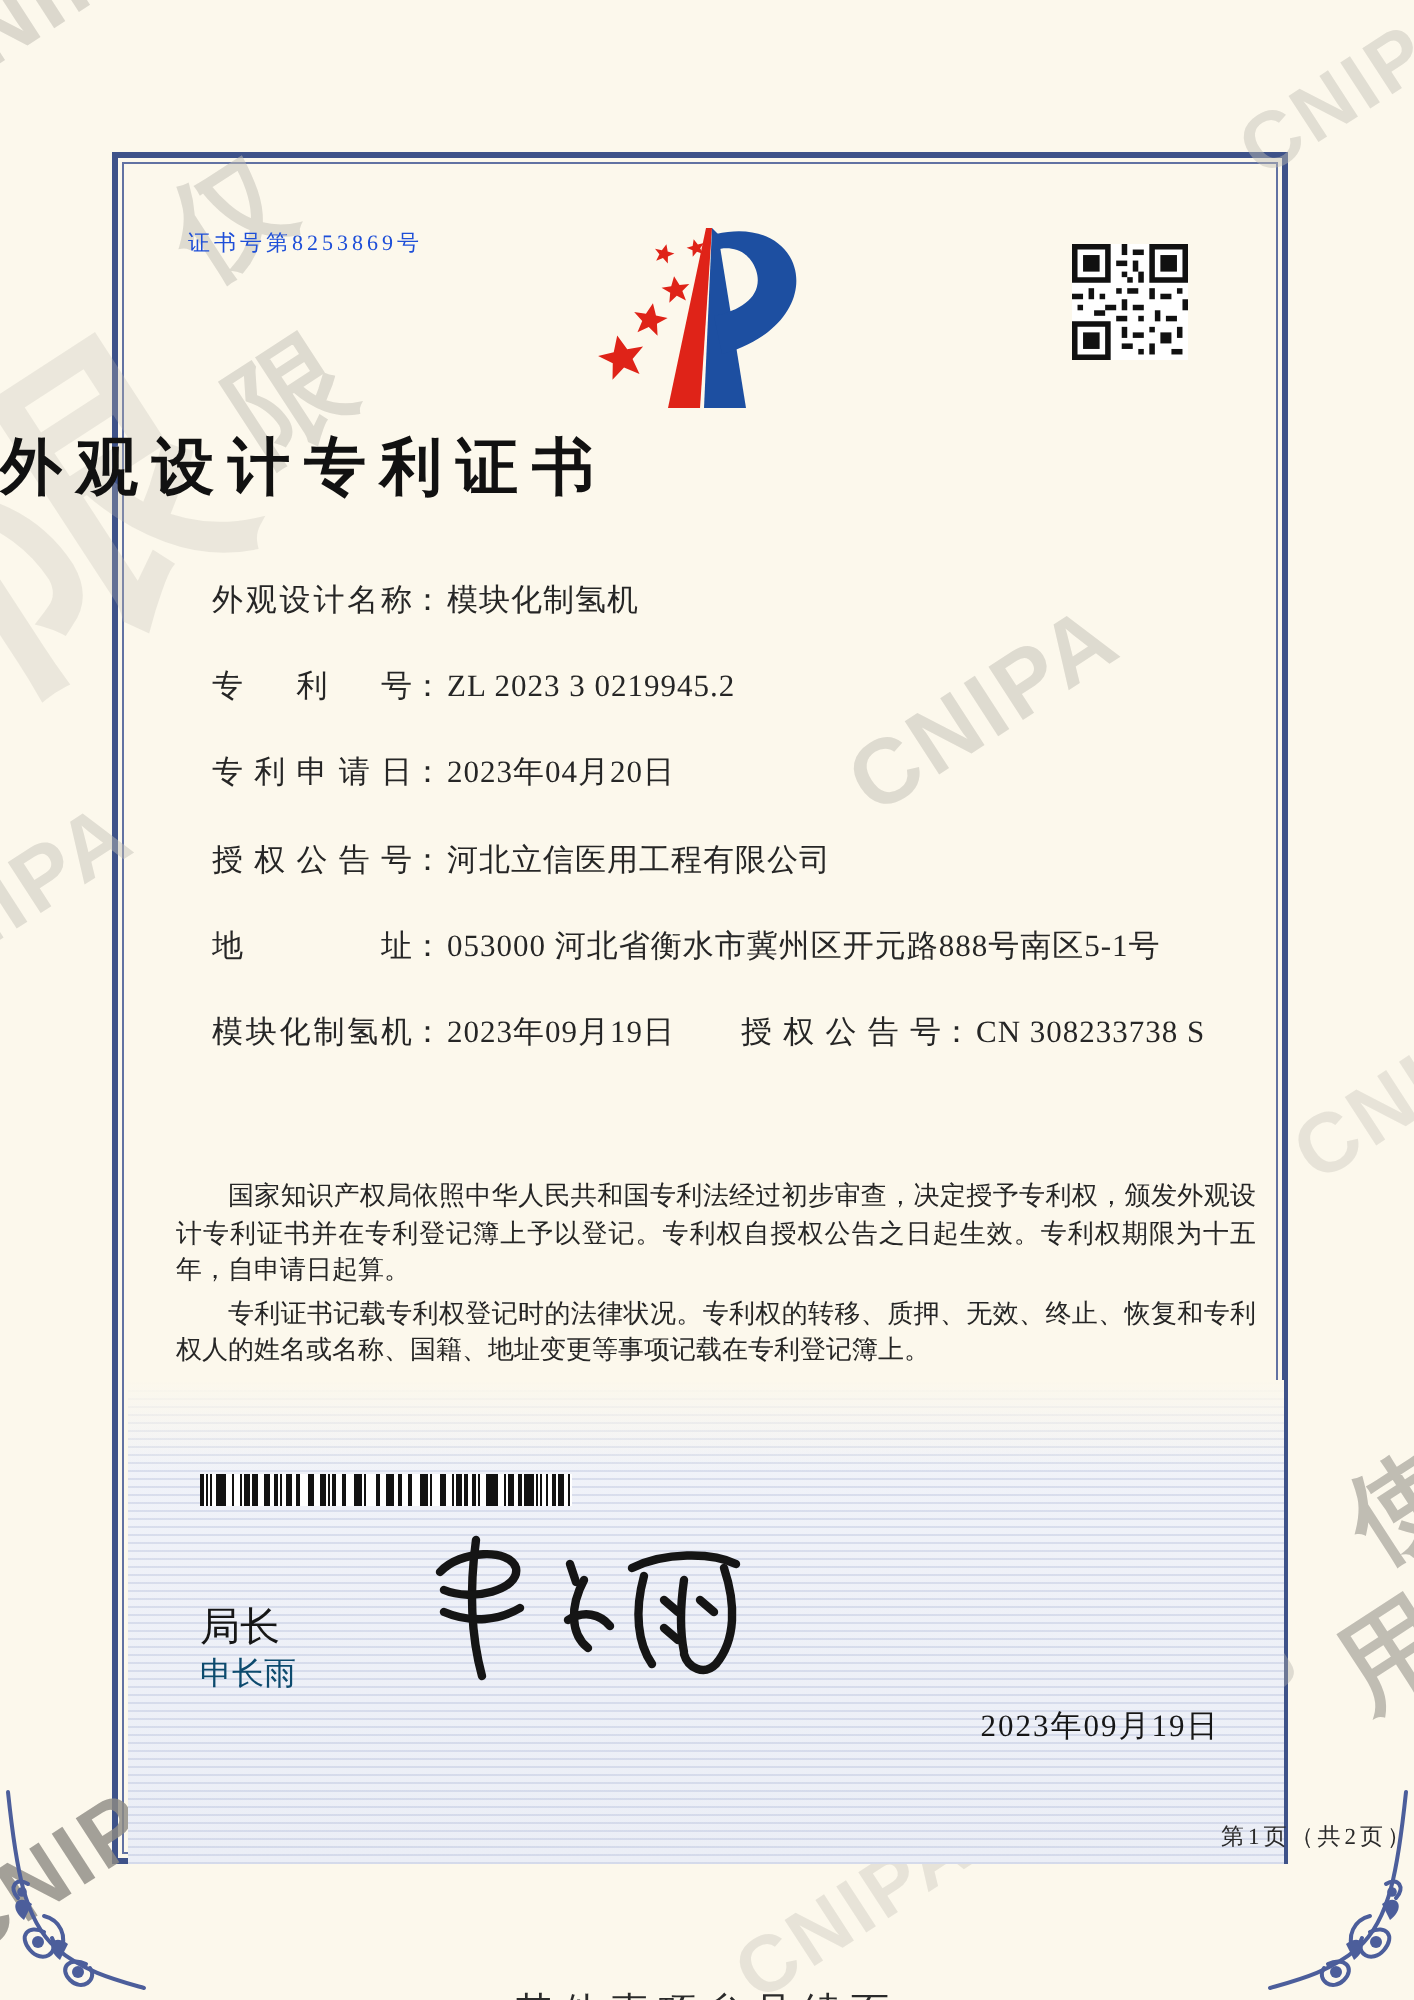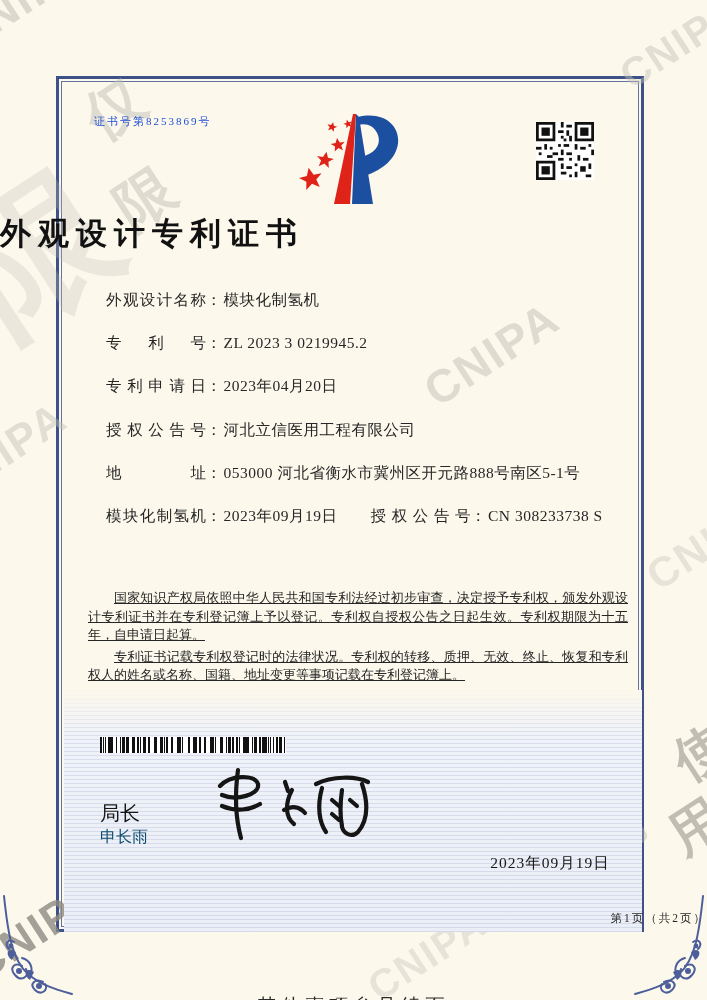--- a/index.html
+++ b/index.html
@@ -33,21 +33,21 @@
   }
   
   .fields{position:absolute; left:88px; top:290px; width:540px; z-index:10;}
   .row{height:43.2px; font-size:15.5px; color:#262626; white-space:nowrap;}
   .fl{display:inline-block; width:100px; text-align:justify; text-align-last:justify; vertical-align:bottom;margin-left:18px;}
   .colon{margin-right:2px;}
   .fv{letter-spacing:0.5px;}
   .grant-gap{margin-left:33px;}
   
   .paras{position:absolute; left:88px; top:589px; width:540px; z-index:10;}
-  .paras p{margin:0 0 3px 0; font-size:13px; line-height:18.5px; text-indent:2em; color:#262626; text-align:justify;text-decoration:underline;}
+  .paras p{margin:0 0 3px 0; font-size:13px; line-height:18.5px; text-indent:2em; color:#262626; text-align:justify;}
   
   .panel{
     position:absolute; left:64px; top:690px; width:578px; height:242px; z-index:6;
     background:
       repeating-linear-gradient(0deg, rgba(96,115,175,0.16) 0 1px, rgba(96,115,175,0) 1px 4px),
       linear-gradient(180deg,#f1f3f9 0%,#ebeef6 100%);
   }
   .panel-fade{position:absolute; left:0; top:0; width:100%; height:46px;
     background:linear-gradient(180deg,#fcf8ec 0%, rgba(252,248,236,0) 100%);}
   .flourish{position:absolute; bottom:2px; z-index:7;}

